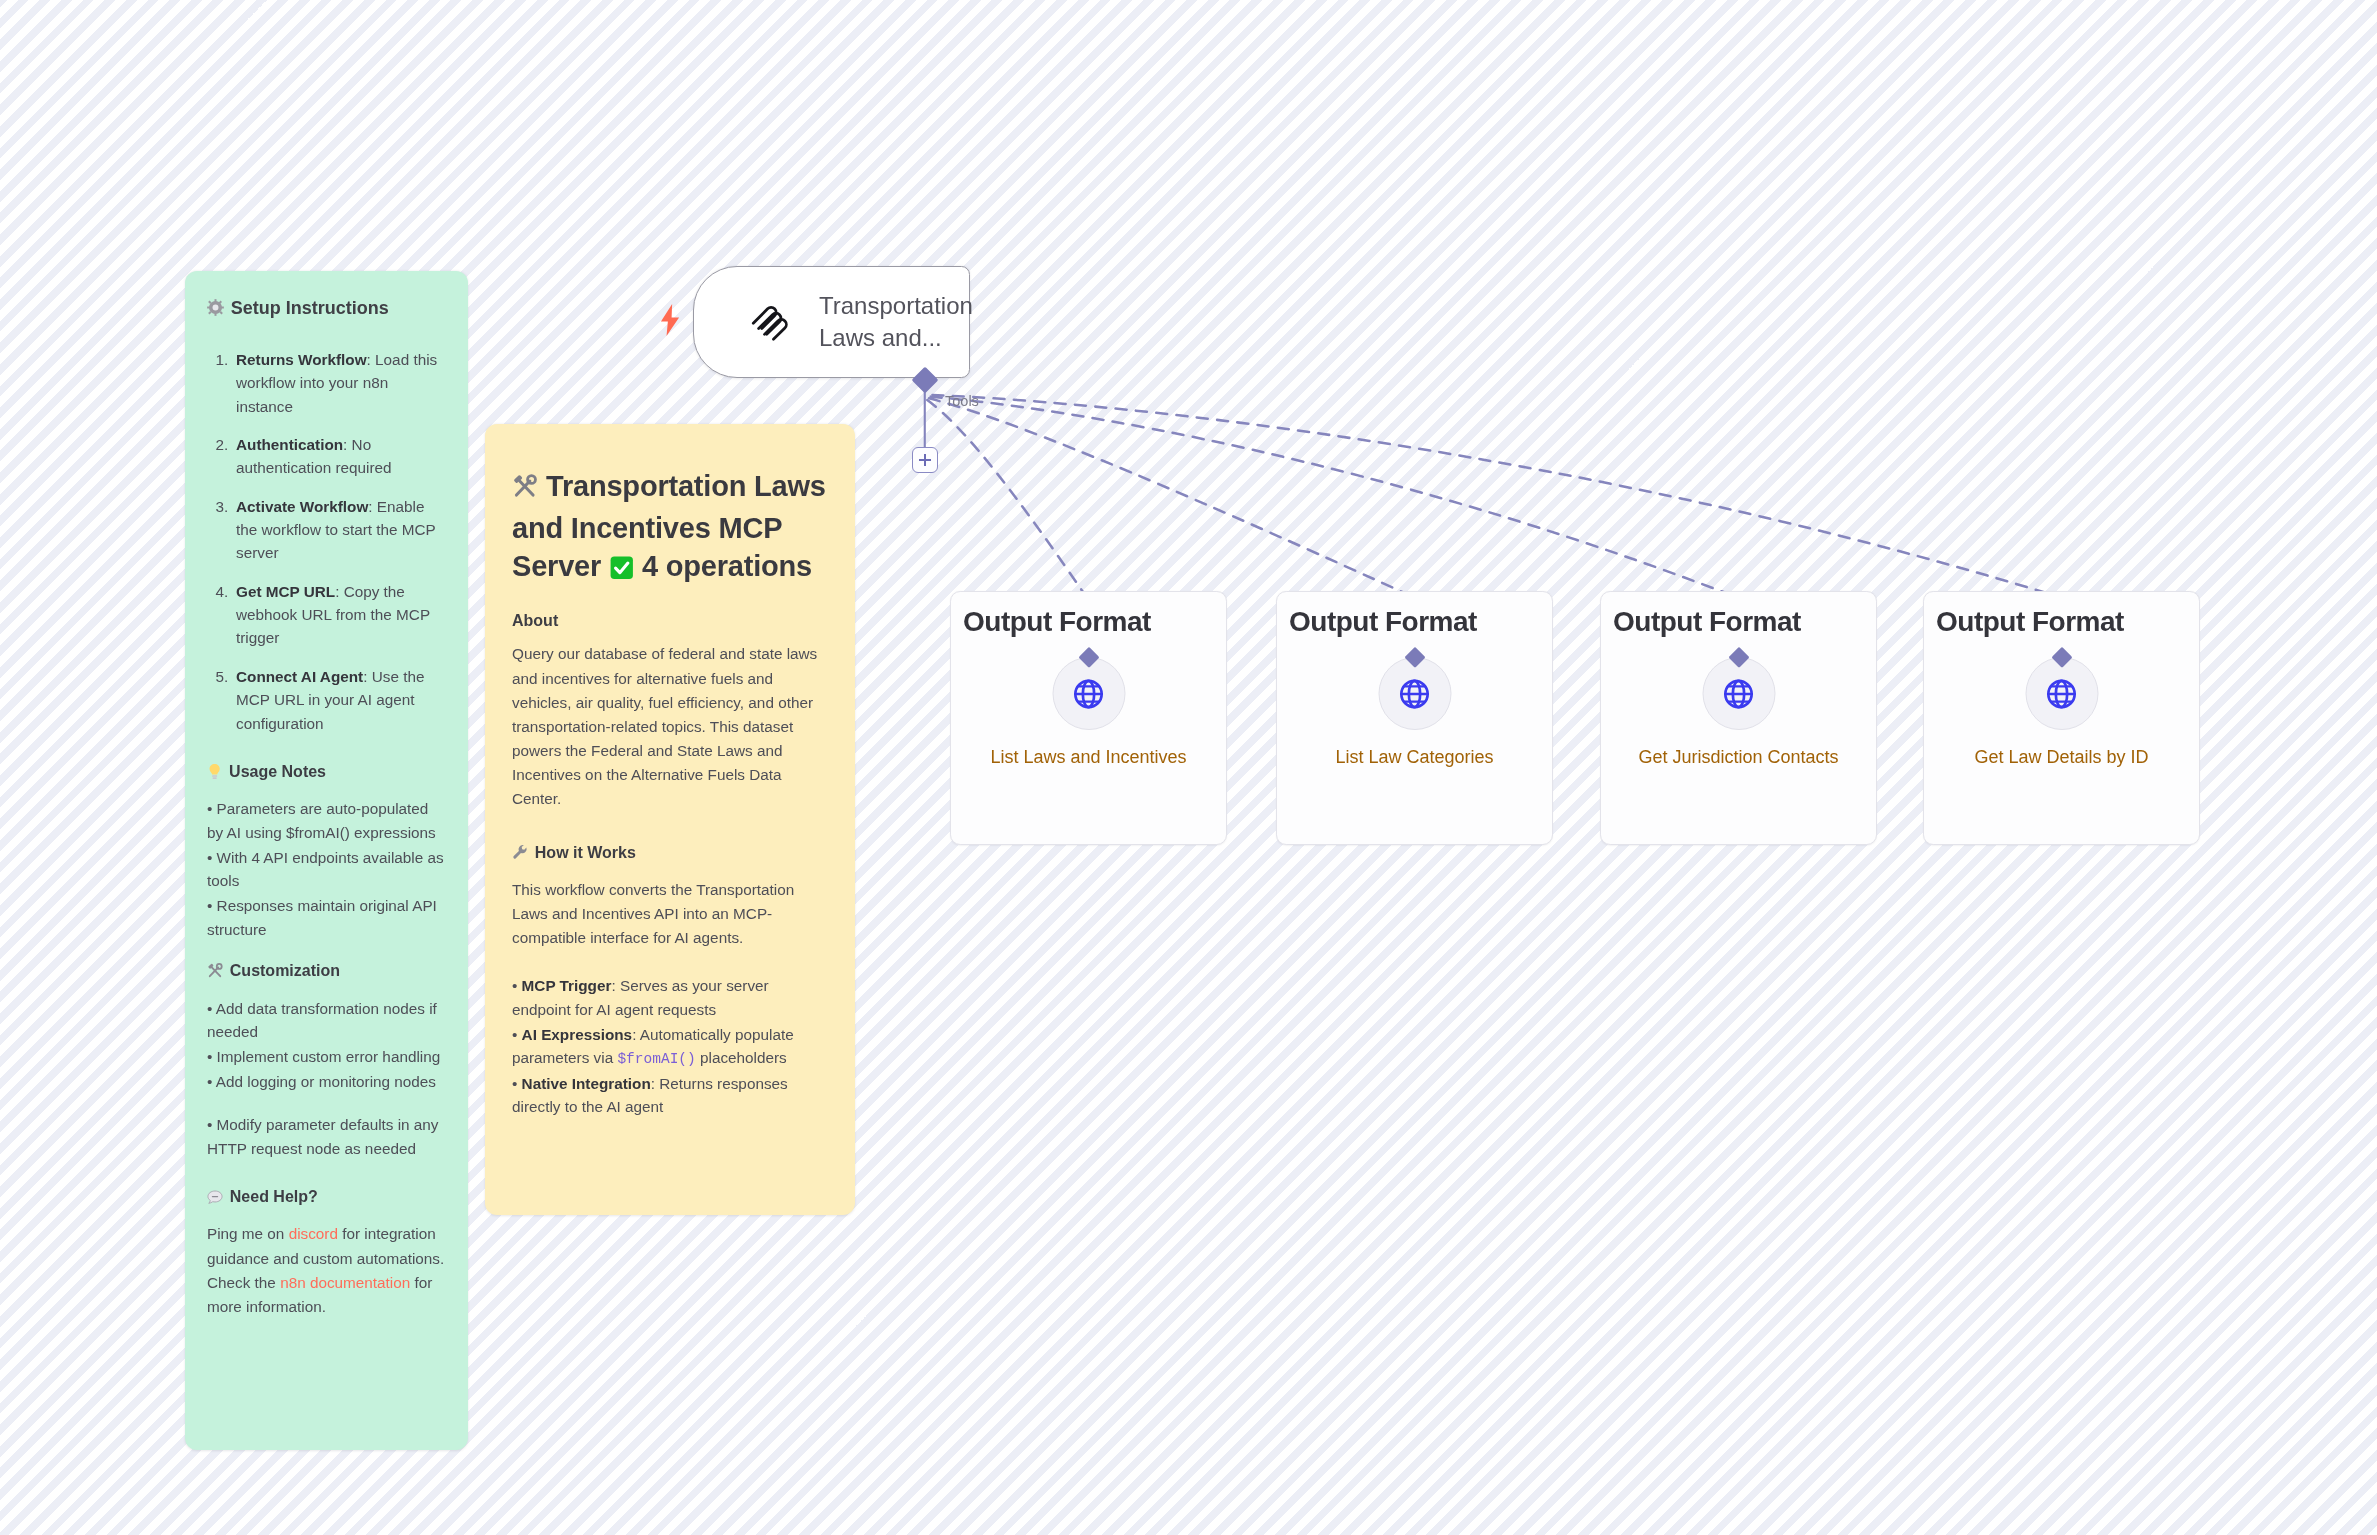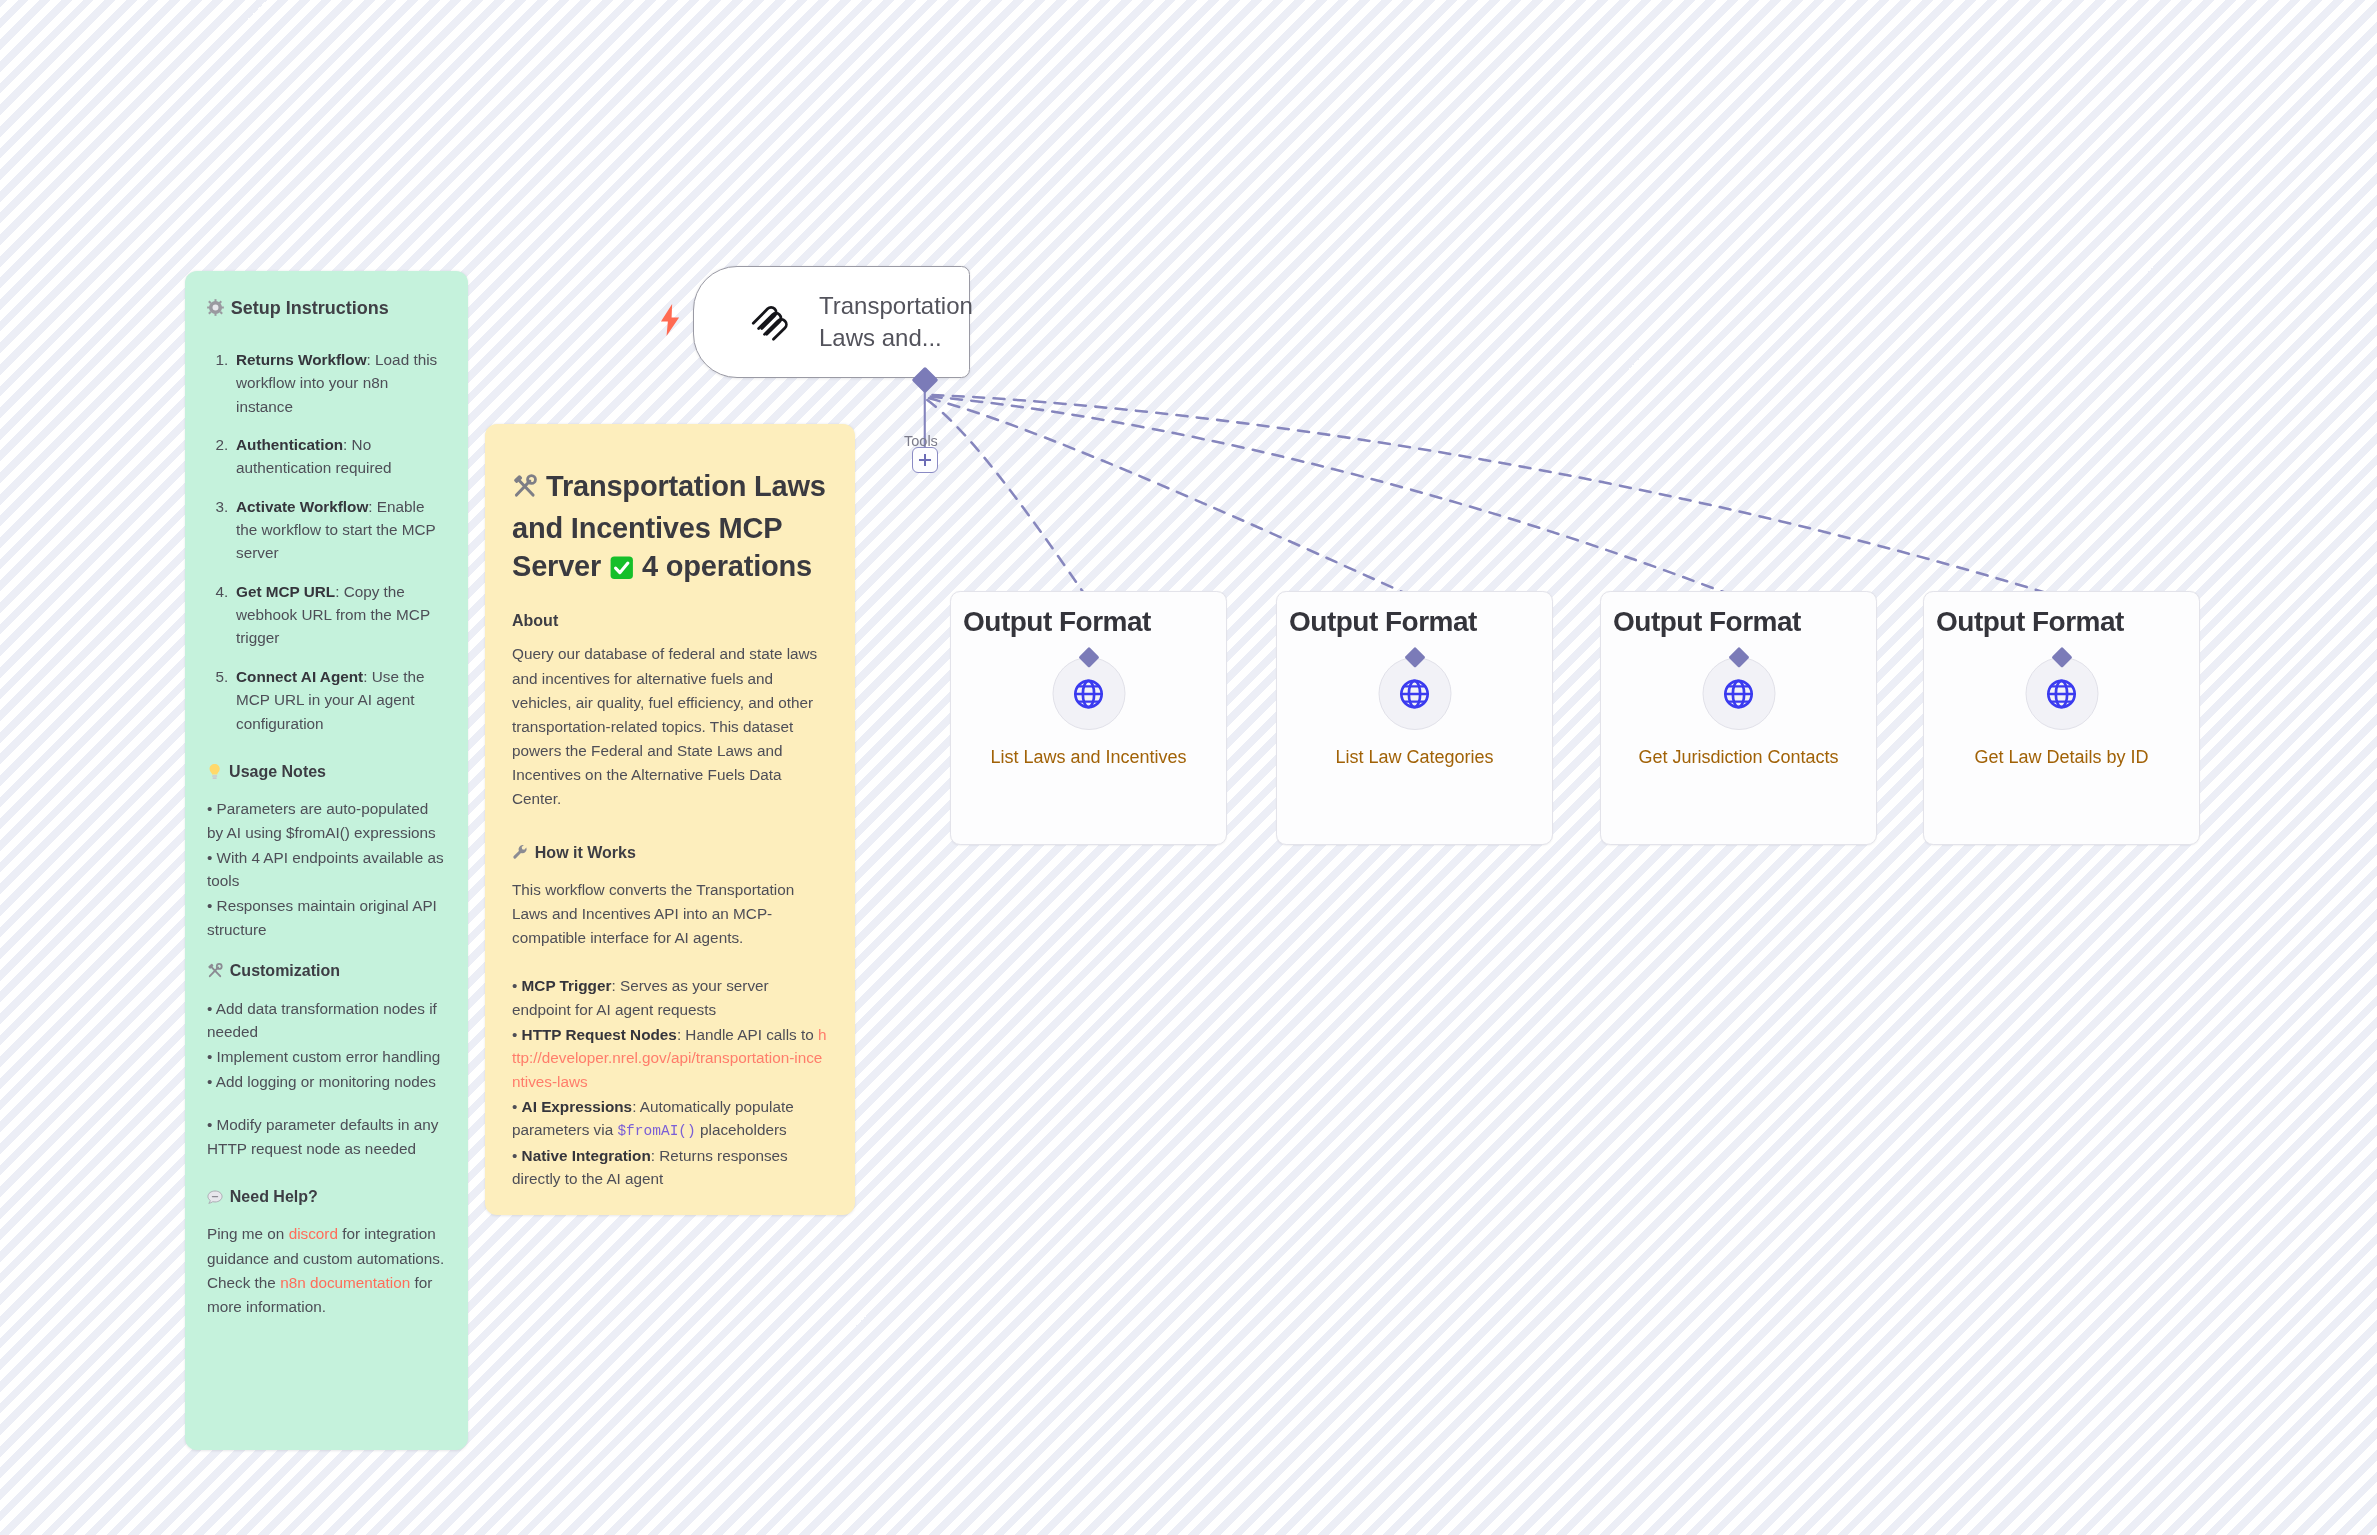--- a/index.html
+++ b/index.html
@@ -314,21 +314,20 @@
         </svg>
       </span><span>How it Works</span>
     </div>
 
     <div class="sn-p">This workflow converts the Transportation Laws and Incentives API into an MCP-compatible interface for AI agents.</div>
 
     <div class="sn-spacer sm"></div>
 
     <div class="bullets">
       <div>• <b>MCP Trigger</b><span>: Serves as your server endpoint for AI agent requests</span></div>
-      <div>• <b>HTTP Request Nodes</b><span>: Handle API calls to </span><span class="lnk-url">http://developer.nrel.gov/api/transportation-incentives-laws</span></div>
       <div>• <b>AI Expressions</b><span>: Automatically populate parameters via </span><span class="code">$fromAI()</span><span> placeholders</span></div>
       <div>• <b>Native Integration</b><span>: Returns responses directly to the AI agent</span></div>
     </div>
   </div>
 
   <div class="bolt" style="left:659px; top:304px;">
     <svg width="22" height="32" viewBox="0 0 16 24">
       <path d="M9.6 0 L1.2 13.2 H6.4 L5.4 24 L14.8 10.1 H9.2 Z" fill="#ff6a52"></path>
     </svg>
   </div>
@@ -340,21 +339,21 @@
           <path d="M7 27 L23 11 a5.5 5.5 0 0 1 7.8 7.8 L16.5 33"></path>
           <path d="M13 33 L28.5 17.5 a5.5 5.5 0 0 1 7.8 7.8 L22 39.5"></path>
           <path d="M19.5 39.5 L34.5 24.5 a5.5 5.5 0 0 1 7.8 7.8 L29.5 45"></path>
         </g>
       </svg>
     </div>
     <div class="trigger-label">Transportation Laws and...</div>
   </div>
 
   <div class="diamond" style="left:925px; top:380px; width:19px; height:19px;"></div>
-  <div class="tools-label" style="left:904px; top:393px;margin-top:40px;">Tools</div>
+  <div class="tools-label" style="left:945px; top:393px;">Tools</div>
   <div class="plus-btn" style="left:912px; top:447px;"></div>
 
   <div class="tool-card" style="left:950px; top:591px; width:277px; height:254px;">
     <div class="tool-card-title">Output Format</div>
     <div class="stub" style="left:50%; top:634px; height:0;"></div>
     <div class="tool-circle">
       <svg width="34" height="34" viewBox="0 0 24 24">
         <circle cx="12" cy="12" r="9.3" fill="none" stroke="#3b3bef" stroke-width="1.9"></circle>
         <ellipse cx="12" cy="12" rx="4" ry="9.3" fill="none" stroke="#3b3bef" stroke-width="1.9"></ellipse>
         <line x1="2.7" y1="12" x2="21.3" y2="12" stroke="#3b3bef" stroke-width="1.9"></line>

